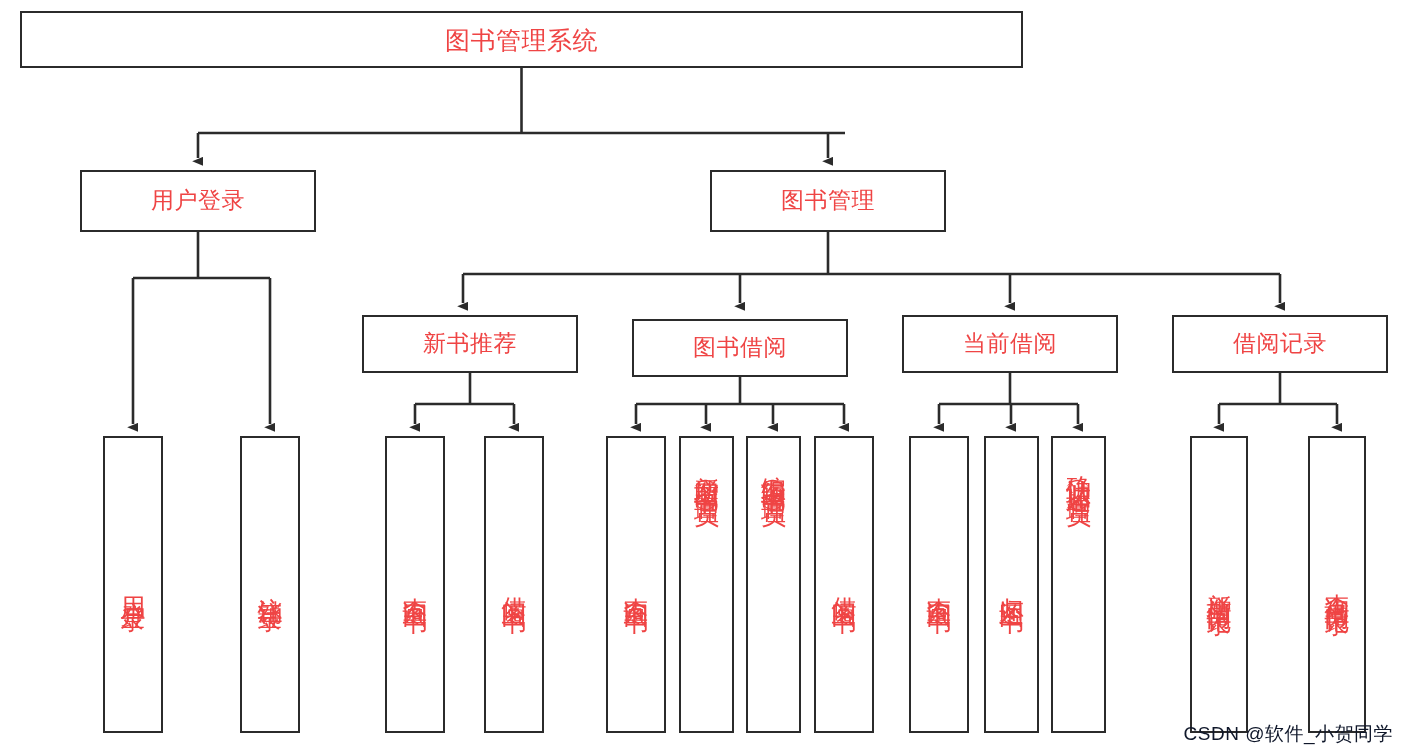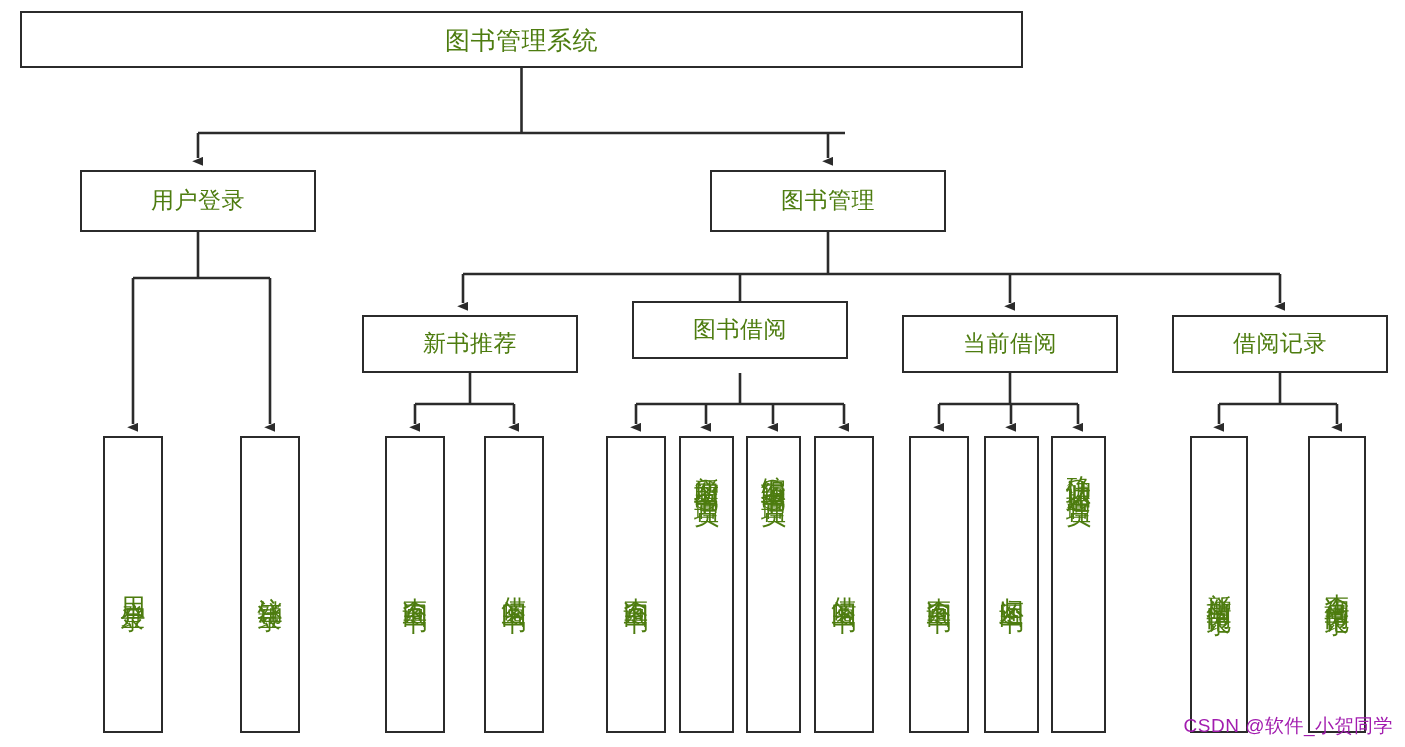--- a/index.html
+++ b/index.html
@@ -30,21 +30,21 @@
     position: absolute;
     box-sizing: border-box;
     background: #ffffff;
     border: 2px solid #2b2b2b;
     display: flex;
     align-items: center;
     justify-content: center;
     z-index: 2;
   }
   .node-label {
-    color: #4d7c0f;
+    color: #ef4444;
     letter-spacing: 0.5px;
     white-space: nowrap;
     line-height: 1.12;
   }
   .node.root .node-label {
     font-size: 25px;
   }
   .node.branch .node-label {
     font-size: 23px;
   }
@@ -62,23 +62,23 @@
     letter-spacing: 4px;
     line-height: 1;
   }
   .node.leaf.centered {
     align-items: center;
     padding-top: 0;
   }
   #watermark {
     position: absolute;
     right: 12px;
-    bottom: 8px;
+    bottom: 0;
     font-size: 19px;
-    color: #a21caf;
+    color: #0f172a;
     white-space: nowrap;
     z-index: 5;
     letter-spacing: 0.5px;
   }
 </style>
 </head>
 <body>
 
 <div id="diagram">
 
@@ -139,21 +139,21 @@
   <div class="node branch" style="left:80px; top:170px; width:236px; height:62px;">
     <span class="node-label">用户登录</span>
   </div>
   <div class="node branch" style="left:362px; top:315px; width:216px; height:58px;">
     <span class="node-label">新书推荐</span>
   </div>
 
   <div class="node branch" style="left:710px; top:170px; width:236px; height:62px;">
     <span class="node-label">图书管理</span>
   </div>
-  <div class="node branch" style="left:632px; top:301px; width:216px; height:58px;">
+  <div class="node branch" style="left:632px; top:319px; width:216px; height:58px;">
     <span class="node-label">图书借阅</span>
   </div>
   <div class="node branch" style="left:1172px; top:315px; width:216px; height:58px;">
     <span class="node-label">借阅记录</span>
   </div>
   <div class="node branch" style="left:902px; top:315px; width:216px; height:58px;">
     <span class="node-label">当前借阅</span>
   </div>
 
   <div class="node leaf centered" style="left:103px; top:436px; width:60px; height:297px;">

